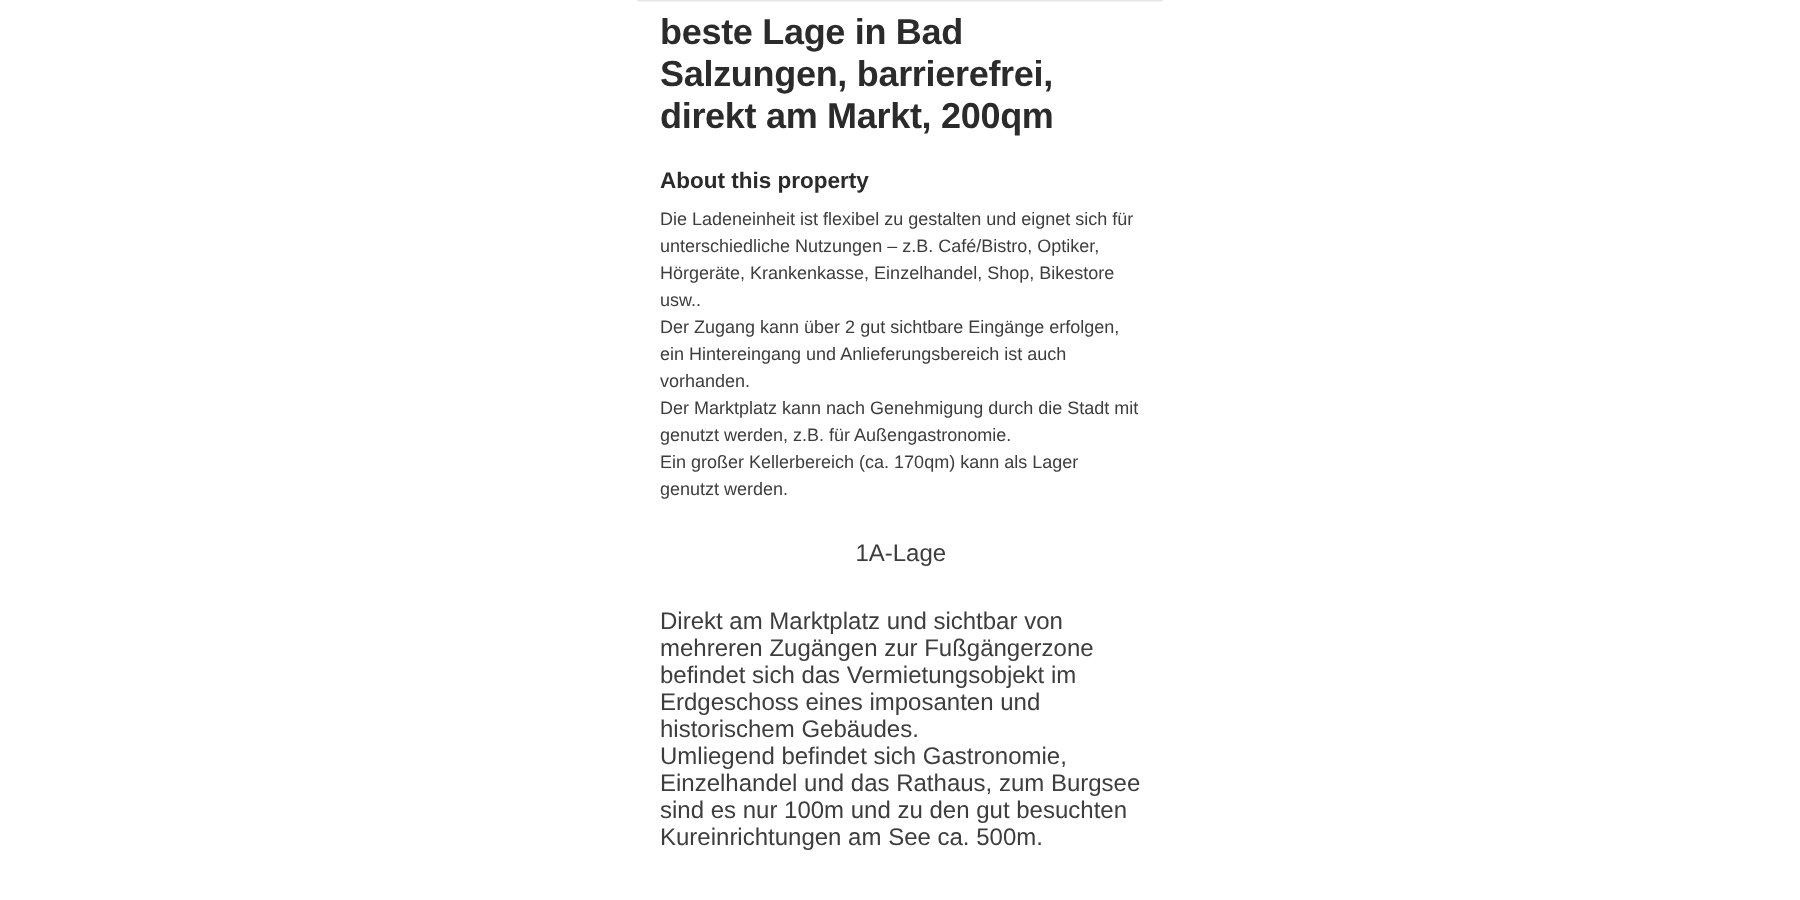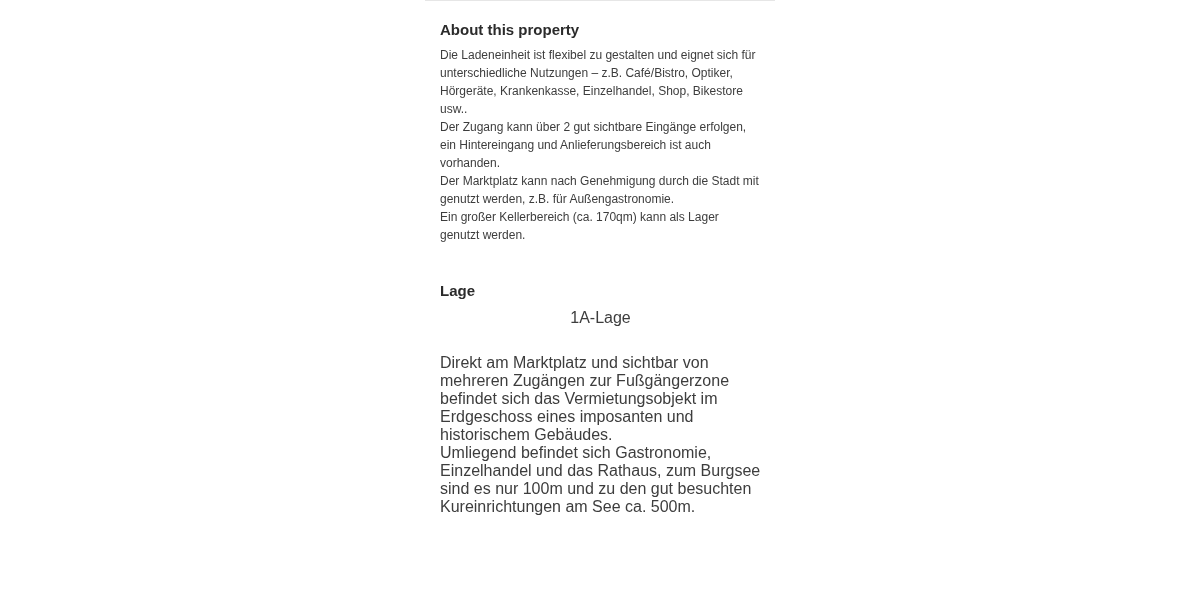--- a/index.html
+++ b/index.html
@@ -93,31 +93,31 @@
   }
 </style>
 </head>
 <body>
 
 <div class="page">
 
   <div class="content-panel">
     <div class="inner">
 
+      <h1 class="listing-title">beste Lage in Bad Salzungen, barrierefrei, direkt am Markt, 200qm</h1>
 
       <div class="section">
         <h2 class="section-heading">About this property</h2>
         <p class="section-body">Die Ladeneinheit ist flexibel zu gestalten und eignet sich für unterschiedliche Nutzungen – z.B. Café/Bistro, Optiker, Hörgeräte, Krankenkasse, Einzelhandel, Shop, Bikestore usw..
 Der Zugang kann über 2 gut sichtbare Eingänge erfolgen, ein Hintereingang und Anlieferungsbereich ist auch vorhanden.
 Der Marktplatz kann nach Genehmigung durch die Stadt mit genutzt werden, z.B. für Außengastronomie.
 Ein großer Kellerbereich (ca. 170qm) kann als Lager genutzt werden.</p>
       </div>
 
       <div class="section section-lage">
-        <h2 class="section-heading">Lage</h2>
         <p class="section-subtext">1A-Lage</p>
         <p class="section-body-spaced">Direkt am Marktplatz und sichtbar von mehreren Zugängen zur Fußgängerzone befindet sich das Vermietungsobjekt im Erdgeschoss eines imposanten und historischem Gebäudes.
 Umliegend befindet sich Gastronomie, Einzelhandel und das Rathaus, zum Burgsee sind es nur 100m und zu den gut besuchten Kureinrichtungen am See ca. 500m.</p>
       </div>
 
     </div>
   </div>
 
 </div>
 

